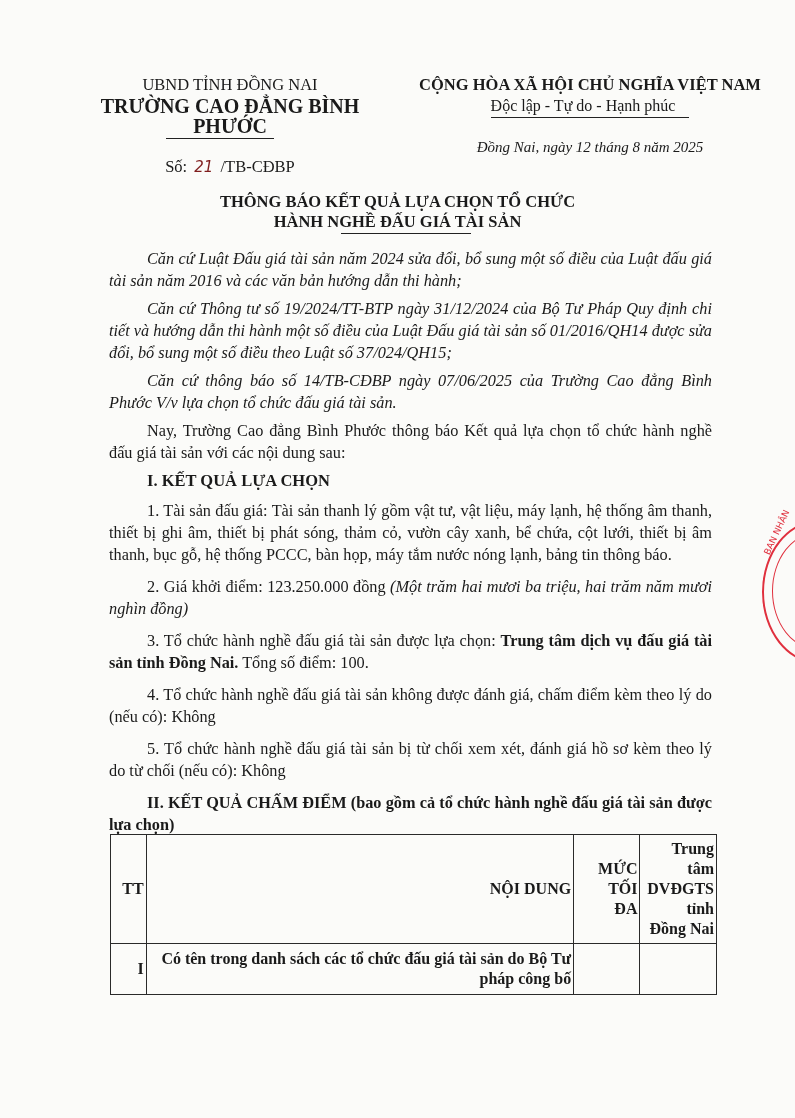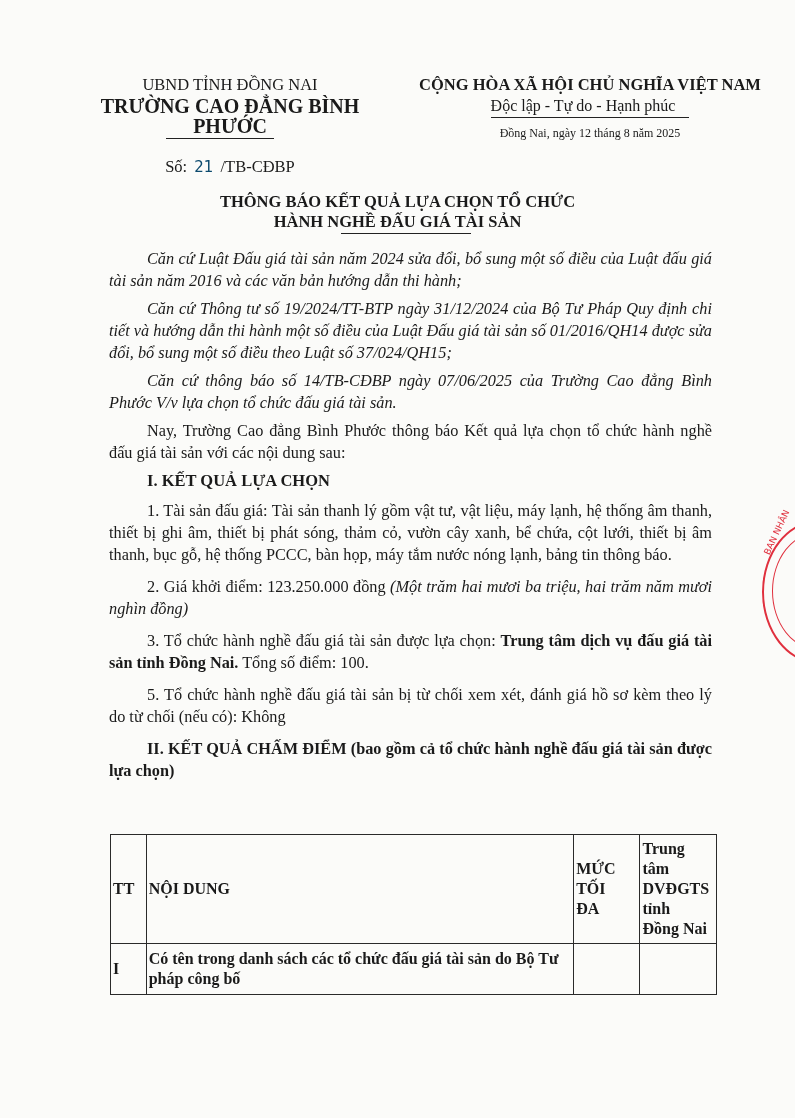--- a/index.html
+++ b/index.html
@@ -10,37 +10,37 @@
     color: #1a1a1a;
     position: relative;
   }
   .header { position: absolute; top: 74px; left: 0; width: 639px; height: 90px; }
   .hl { position: absolute; left: 70px; width: 320px; text-align: center; }
   .hr { position: absolute; left: 395px; width: 390px; text-align: center; }
   .hl .l1 { font-size: 16.5px; line-height: 22px; }
   .hl .l2 { font-size: 20px; font-weight: bold; line-height: 20px; }
   .hl .ul { width: 108px; height: 1px; background: #222; margin: 2px auto 0 auto; position: relative; left: -10px; }
   .hl .num { margin-top: 18px; font-size: 16.5px; }
-  .hand { color: #0c4a6e; font-family: "DejaVu Sans", sans-serif; font-size: 15px; margin: 0 3px; }
+  .hand { color: #7f1d1d; font-family: "DejaVu Sans", sans-serif; font-style: italic; font-size: 15px; margin: 0 3px; }
   .hr .l1 { font-size: 16.5px; font-weight: bold; line-height: 22px; }
   .hr .l2 { font-size: 16px; font-weight: normal; line-height: 20px; display: inline-block; border-bottom: 1px solid #222; padding: 0 14px 1px 0; }
-  .hr .date { margin-top: 8px; font-size: 12px; }
+  .hr .date { margin-top: 21px; font-size: 15px; font-style: italic; }
 
   .title { position: absolute; top: 192px; left: 0; width: 795px; text-align: center; font-weight: bold; font-size: 16.5px; line-height: 20px; }
   .title .tu { width: 130px; height: 1px; background: #222; margin: 1px auto 0 auto; position: relative; left: 8px; }
 
   .body { position: absolute; top: 248px; left: 109px; width: 603px; font-size: 16.3px; line-height: 22px; text-align: justify; }
   .p { text-indent: 38px; margin: 0 0 6px 0; }
   .it { font-style: italic; }
   .b { font-weight: bold; }
   .sec { font-weight: bold; text-indent: 38px; margin: 6px 0 8px 0; font-size: 16.5px; }
   .gap { margin-top: 10px; }
 
   table.grid { position: absolute; top: 834px; left: 110px; width: 607px; border-collapse: collapse; font-weight: bold; font-size: 16px; }
-  table.grid td { border: 1.5px solid #2a2a2a; text-align: left; vertical-align: middle; padding: 0 2px; line-height: 20px; }
+  table.grid td { border: 1.5px solid #2a2a2a; text-align: right; vertical-align: middle; padding: 0 2px; line-height: 20px; }
   .c1 { width: 30px; } .c2 { width: 414px; } .c3 { width: 60px; } .c4 { width: 70px; }
   .hdr td { height: 108px; }
   .r1 td { height: 50px; }
 
   .stamp { position: absolute; left: 762px; top: 520px; width: 110px; height: 140px; border: 2px solid #e0303e; border-radius: 50%; }
   .stamp .inner { position: absolute; left: 8px; top: 10px; width: 90px; height: 116px; border: 1px solid #e0303e; border-radius: 50%; }
   .stamp .txt { position: absolute; left: -2px; top: 30px; color: #e0303e; font-family: "DejaVu Sans", sans-serif; font-size: 9px; transform: rotate(-65deg); transform-origin: left top; white-space: nowrap; }
 </style>
 </head>
 <body>
@@ -71,20 +71,21 @@
 
 <div class="body">
   <p class="p it">Căn cứ Luật Đấu giá tài sản năm 2024 sửa đổi, bổ sung một số điều của Luật đấu giá tài sản năm 2016 và các văn bản hướng dẫn thi hành;</p>
   <p class="p it">Căn cứ Thông tư số 19/2024/TT-BTP ngày 31/12/2024 của Bộ Tư Pháp Quy định chi tiết và hướng dẫn thi hành một số điều của Luật Đấu giá tài sản số 01/2016/QH14 được sửa đổi, bổ sung một số điều theo Luật số 37/024/QH15;</p>
   <p class="p it">Căn cứ thông báo số 14/TB-CĐBP ngày 07/06/2025 của Trường Cao đẳng Bình Phước V/v lựa chọn tổ chức đấu giá tài sản.</p>
   <p class="p">Nay, Trường Cao đẳng Bình Phước thông báo Kết quả lựa chọn tổ chức hành nghề đấu giá tài sản với các nội dung sau:</p>
   <div class="sec">I. KẾT QUẢ LỰA CHỌN</div>
   <p class="p">1. Tài sản đấu giá: Tài sản thanh lý gồm vật tư, vật liệu, máy lạnh, hệ thống âm thanh, thiết bị ghi âm, thiết bị phát sóng, thảm cỏ, vườn cây xanh, bể chứa, cột lưới, thiết bị âm thanh, bục gỗ, hệ thống PCCC, bàn họp, máy tắm nước nóng lạnh, bảng tin thông báo.</p>
   <p class="p gap"><span>2. Giá khởi điểm: 123.250.000 đồng </span><span class="it">(Một trăm hai mươi ba triệu, hai trăm năm mươi nghìn đồng)</span></p>
   <p class="p gap"><span>3. Tổ chức hành nghề đấu giá tài sản được lựa chọn: </span><span class="b">Trung tâm dịch vụ đấu giá tài sản tỉnh Đồng Nai.</span><span> Tổng số điểm: 100.</span></p>
+  <p class="p gap">4. Tổ chức hành nghề đấu giá tài sản không được đánh giá, chấm điểm kèm theo lý do (nếu có): Không</p>
   <p class="p gap">5. Tổ chức hành nghề đấu giá tài sản bị từ chối xem xét, đánh giá hồ sơ kèm theo lý do từ chối (nếu có): Không</p>
   <p class="p b gap">II. KẾT QUẢ CHẤM ĐIỂM (bao gồm cả tổ chức hành nghề đấu giá tài sản được lựa chọn)</p>
 </div>
 
 <table class="grid">
   <tbody>
       <tr class="hdr">
     <td class="c1">TT</td>
     <td class="c2">NỘI DUNG</td>
     <td class="c3">

